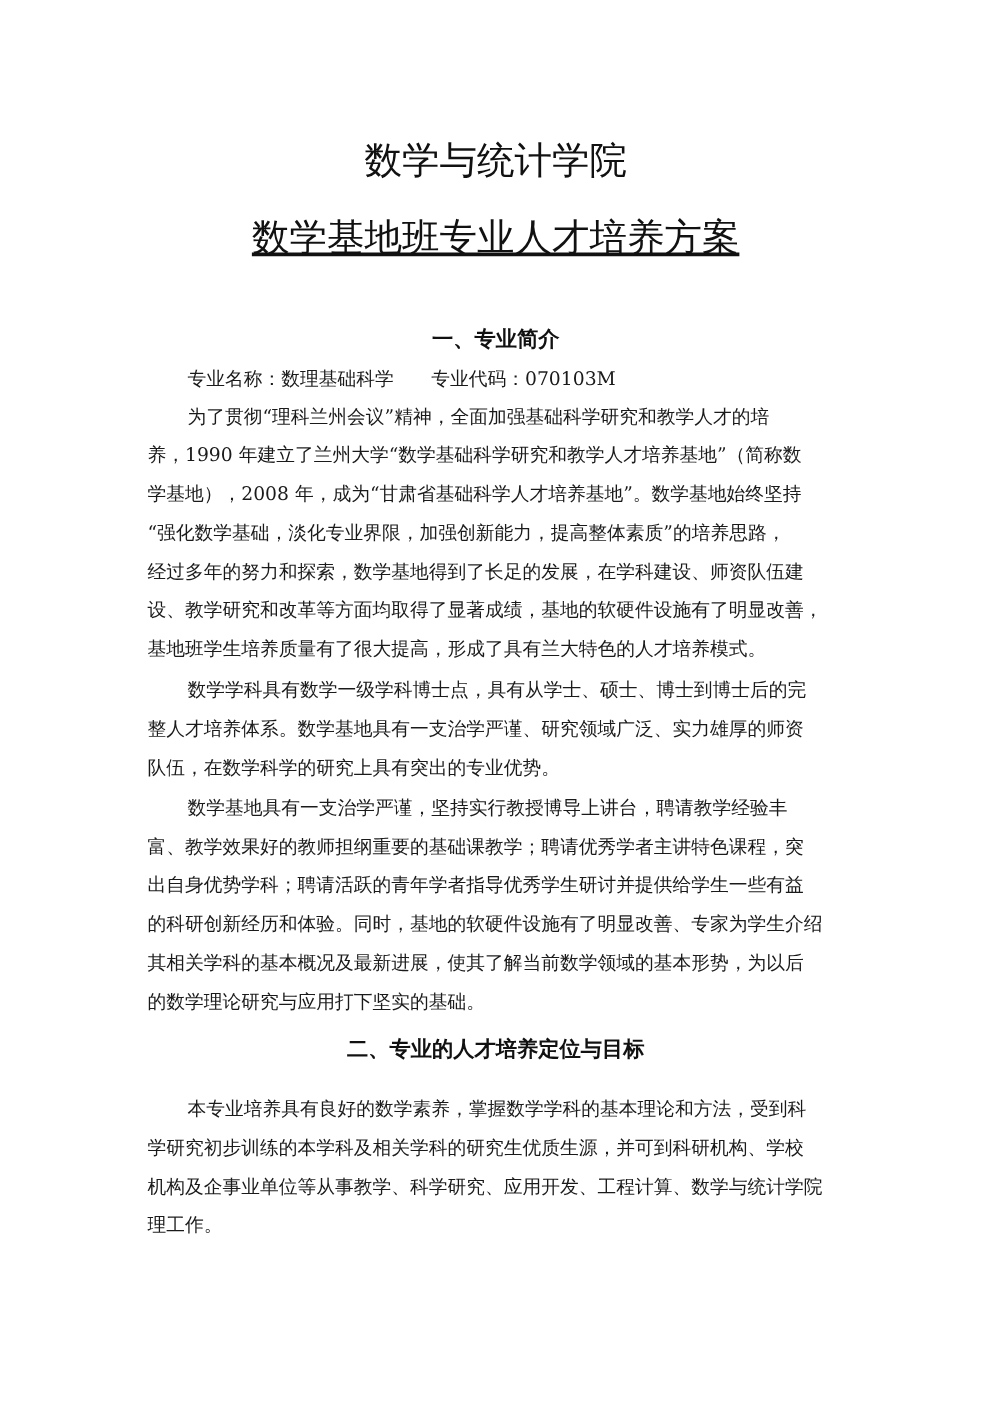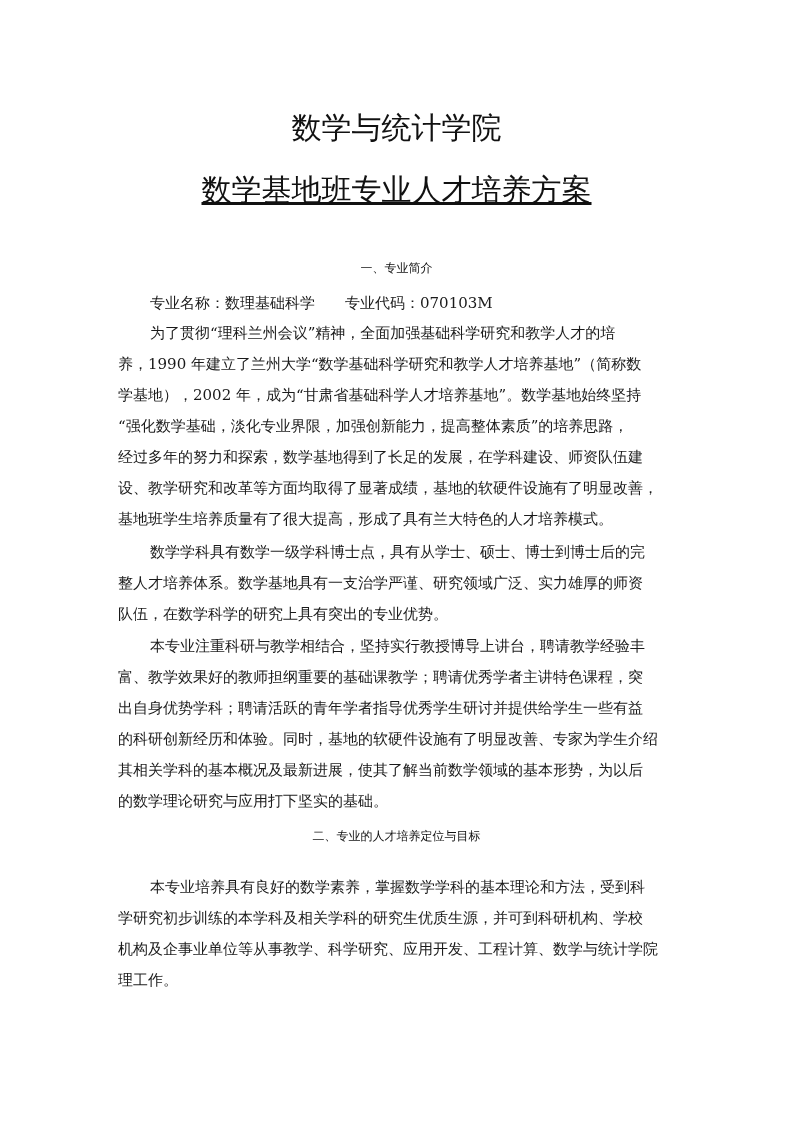--- a/index.html
+++ b/index.html
@@ -5,56 +5,56 @@
   html, body { margin: 0; padding: 0; background: #ffffff; }
   body { width: 793px; height: 1122px; position: relative; overflow: hidden;
          font-family: "DejaVu Serif", "Liberation Serif", serif; color: #111; }
   .title { position: absolute; left: 0; width: 793px; text-align: center;
            font-family: "DejaVu Sans", "Liberation Sans", sans-serif;
            font-size: 30px; color: #111; letter-spacing: 0px; }
   .t1 { top: 108px; }
   .t2 { top: 170px; text-decoration: underline; }
   .h2 { position: absolute; left: 0; width: 793px; text-align: center;
         font-family: "DejaVu Sans", "Liberation Sans", sans-serif;
-        font-weight: normal; font-size: 12px; color: #111; }
+        font-weight: bold; font-size: 17px; color: #111; }
   .h2a { top: 260px; }
   .h2b { top: 828px; text-align: center; }
   .line { position: absolute; left: 118px; width: 560px; font-size: 15px;
           white-space: nowrap; color: #1a1a1a; line-height: 20px; }
   .indent { left: 150px; }
 </style>
 </head>
 <body>
 
 <div>
   <div class="title t1">数学与统计学院</div>
   <div class="title t2">数学基地班专业人才培养方案</div>
 
   <div class="h2 h2a">一、专业简介</div>
 
   <div class="line indent" style="top:293px">专业名称：数理基础科学　　专业代码：070103M</div>
 
   <div>
     <div class="line indent" style="top:323px">为了贯彻“理科兰州会议”精神，全面加强基础科学研究和教学人才的培</div>
     <div class="line" style="top:354px">养，1990 年建立了兰州大学“数学基础科学研究和教学人才培养基地”（简称数</div>
-    <div class="line" style="top:385px">学基地），2002 年，成为“甘肃省基础科学人才培养基地”。数学基地始终坚持</div>
+    <div class="line" style="top:385px">学基地），2008 年，成为“甘肃省基础科学人才培养基地”。数学基地始终坚持</div>
     <div class="line" style="top:416px">“强化数学基础，淡化专业界限，加强创新能力，提高整体素质”的培养思路，</div>
     <div class="line" style="top:447px">经过多年的努力和探索，数学基地得到了长足的发展，在学科建设、师资队伍建</div>
     <div class="line" style="top:478px">设、教学研究和改革等方面均取得了显著成绩，基地的软硬件设施有了明显改善，</div>
     <div class="line" style="top:509px">基地班学生培养质量有了很大提高，形成了具有兰大特色的人才培养模式。</div>
   </div>
 
   <div>
     <div class="line indent" style="top:542px">数学学科具有数学一级学科博士点，具有从学士、硕士、博士到博士后的完</div>
     <div class="line" style="top:573px">整人才培养体系。数学基地具有一支治学严谨、研究领域广泛、实力雄厚的师资</div>
     <div class="line" style="top:604px">队伍，在数学科学的研究上具有突出的专业优势。</div>
   </div>
 
   <div>
-    <div class="line indent" style="top:636px">本专业注重科研与教学相结合，坚持实行教授博导上讲台，聘请教学经验丰</div>
+    <div class="line indent" style="top:636px">数学基地具有一支治学严谨，坚持实行教授博导上讲台，聘请教学经验丰</div>
     <div class="line" style="top:667px">富、教学效果好的教师担纲重要的基础课教学；聘请优秀学者主讲特色课程，突</div>
     <div class="line" style="top:698px">出自身优势学科；聘请活跃的青年学者指导优秀学生研讨并提供给学生一些有益</div>
     <div class="line" style="top:729px">的科研创新经历和体验。同时，基地的软硬件设施有了明显改善、专家为学生介绍</div>
     <div class="line" style="top:760px">其相关学科的基本概况及最新进展，使其了解当前数学领域的基本形势，为以后</div>
     <div class="line" style="top:791px">的数学理论研究与应用打下坚实的基础。</div>
   </div>
 
   <div class="h2 h2b">二、专业的人才培养定位与目标</div>
 
   <div>

